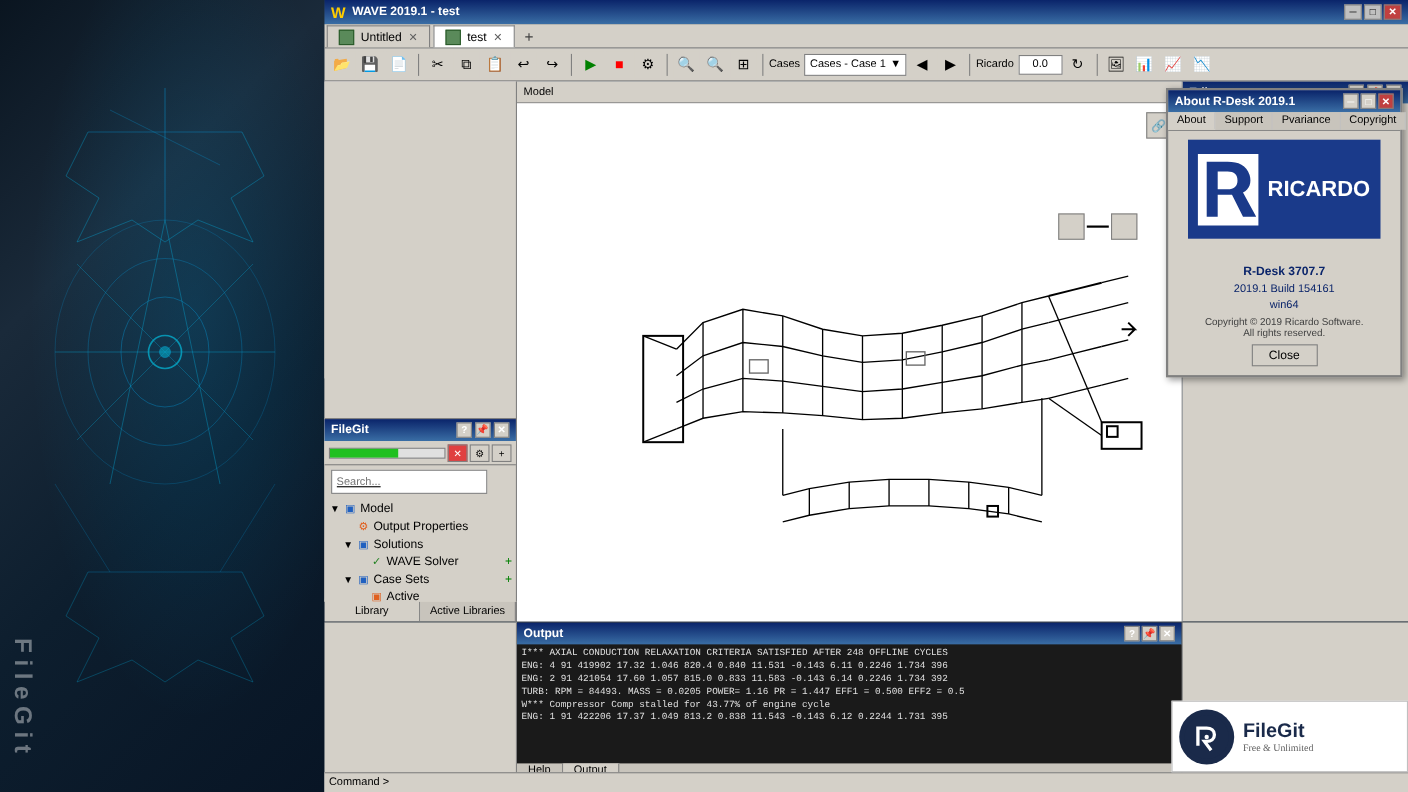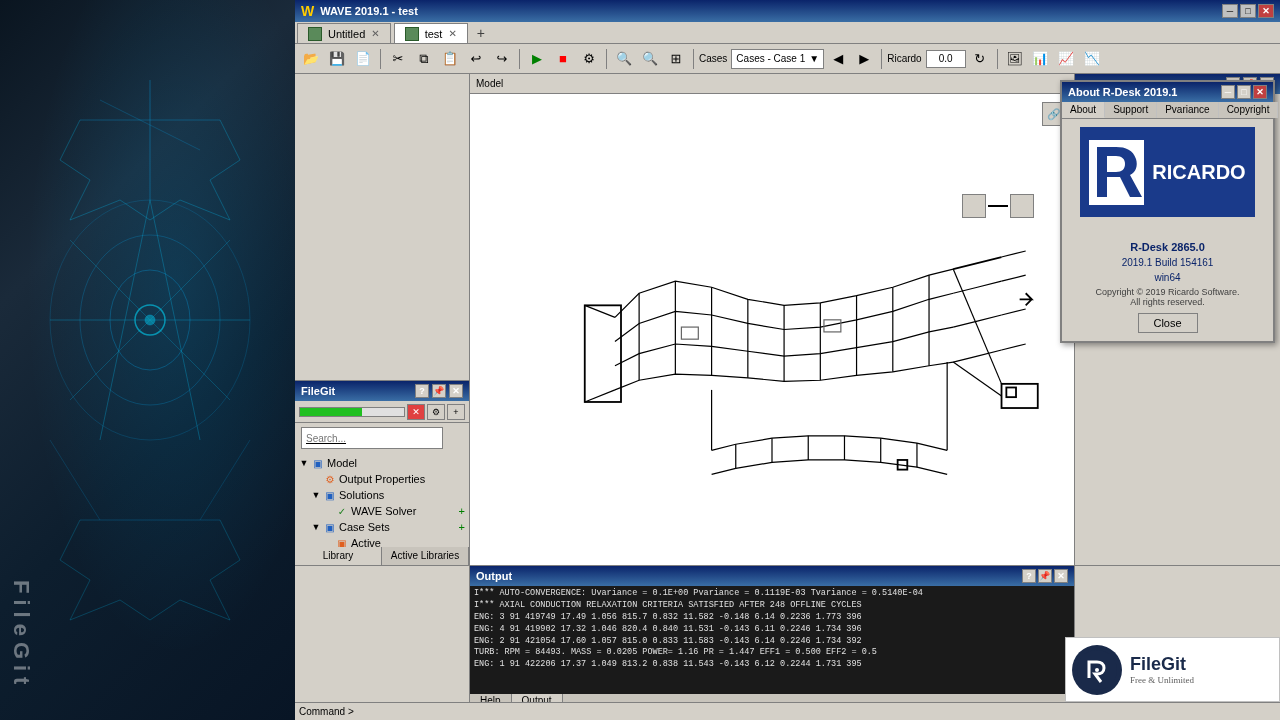--- a/index.html
+++ b/index.html
@@ -582,26 +582,25 @@
     <div style="flex:1; background:#1a1a1a; display:flex; flex-direction:column; border-right:1px solid #808080;">
       <div class="output-header">
         <span>Output</span>
         <div style="display:flex; gap:2px;">
           <div class="ph-icon">?</div>
           <div class="ph-icon">📌</div>
           <div class="ph-icon">✕</div>
         </div>
       </div>
       <div class="output-content">
-        <div>I*** AUTO-CONVERGENCE: Uvariance = 0.1E+00  Pvariance = 0.1119E-03 Tvariance = 0.5140E-04</div>
         <div>I*** AXIAL CONDUCTION RELAXATION CRITERIA SATISFIED AFTER   248 OFFLINE CYCLES</div>
-        <div>ENG:   3  91 419749   17.49  1.056  815.7  0.832 11.582 -0.148   6.14  0.2236  1.773  396</div>
         <div>ENG:   4  91 419902   17.32  1.046  820.4  0.840 11.531 -0.143   6.11  0.2246  1.734  396</div>
         <div>ENG:   2  91 421054   17.60  1.057  815.0  0.833 11.583 -0.143   6.14  0.2246  1.734  392</div>
         <div>TURB: RPM = 84493. MASS = 0.0205 POWER= 1.16 PR = 1.447 EFF1 = 0.500 EFF2 = 0.5</div>
+        <div>W*** Compressor Comp stalled for 43.77% of engine cycle</div>
         <div>ENG:   1  91 422206   17.37  1.049  813.2  0.838 11.543 -0.143   6.12  0.2244  1.731  395</div>
 
       </div>
       <div class="output-tabs">
         <div class="output-tab">
           <span>Help</span>
         </div>
         <div class="output-tab active">
           <span>Output</span>
         </div>
@@ -644,21 +643,21 @@
   <div class="about-content">
 
     <div style="width:175px; height:90px; background:#1a3a8a; display:flex; align-items:center; justify-content:center; margin-bottom:24px; gap:8px;">
       <div style="width:55px; height:65px; background:white; display:flex; align-items:center; justify-content:center; position:relative; overflow:hidden;">
         <svg width="50" height="60" viewBox="0 0 50 60">
           <path d="M5,5 L5,55 L15,55 L15,35 L28,35 L38,55 L50,55 L38,33 C44,30 46,24 44,17 C41,8 34,5 24,5 Z M15,14 L24,14 C30,14 33,17 33,22 C33,27 30,30 24,30 L15,30 Z" fill="#1a3a8a"></path>
         </svg>
       </div>
       <span style="font-size:20px; font-weight:bold; color:white; font-family:Arial;">RICARDO</span>
     </div>
-    <div class="about-version">R-Desk 2865.0</div>
+    <div class="about-version">R-Desk 3707.7</div>
     <div class="about-build">
       <span>2019.1 Build 154161</span>
     </div>
     <div class="about-build">win64</div>
     <div class="about-copy">
       <span>Copyright © 2019 Ricardo Software.</span><br>
       <span>All rights reserved.</span>
     </div>
     <div class="about-close-btn">
       <span>Close</span>

